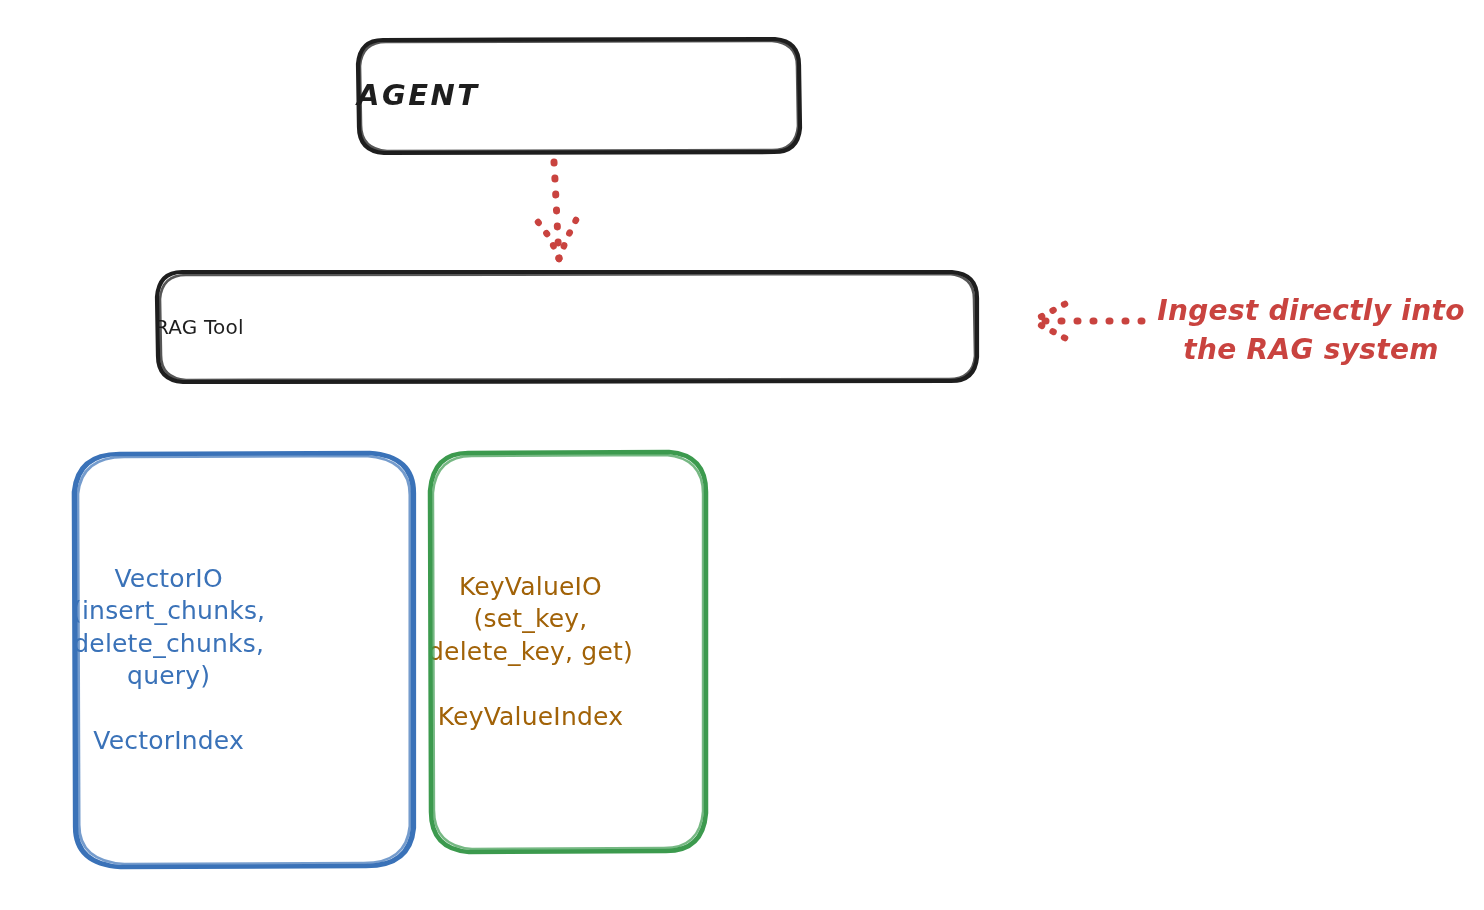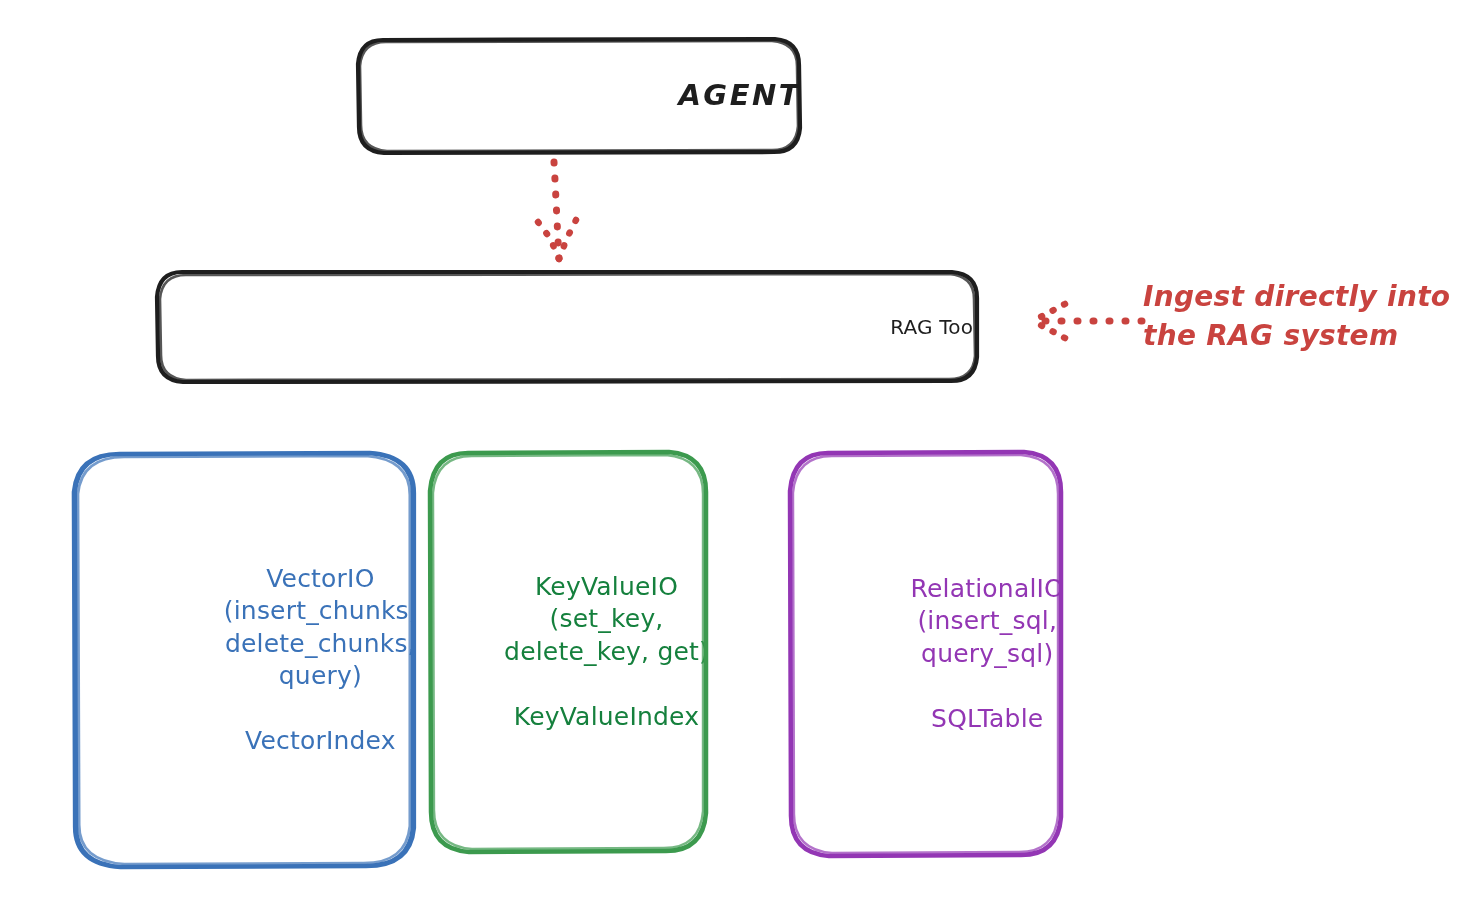--- a/index.html
+++ b/index.html
@@ -16,21 +16,21 @@
     width: 1484px;
     height: 910px;
     background: #ffffff;
     overflow: hidden;
   }
   .node {
     position: absolute;
     box-sizing: border-box;
     display: flex;
     align-items: center;
-    justify-content: flex-end;
+    justify-content: flex-start;
     text-align: center;
     background: transparent;
   }
   .node-label {
     white-space: pre-line;
     line-height: 1.30;
     letter-spacing: 0.2px;
   }
 
   
@@ -80,21 +80,21 @@
     width: 276px;
     height: 408px;
   }
   #vectorio-box .node-label,
   #keyvalueio-box .node-label,
   #relationalio-box .node-label {
     font-size: 25px;
     font-weight: 500;
   }
   #vectorio-box .node-label { color: #3a72b8; }
-  #keyvalueio-box .node-label { color: #15803d; }
+  #keyvalueio-box .node-label { color: #a16207; }
   #relationalio-box .node-label { color: #9336b4; }
 
   
   .sketch-rect {
     position: absolute;
     left: 0;
     top: 0;
     width: 100%;
     height: 100%;
     overflow: visible;
@@ -127,23 +127,23 @@
     position: absolute;
     left: 1020px;
     top: 296px;
     width: 130px;
     height: 50px;
     overflow: visible;
   }
   #ingest-note {
     position: absolute;
     left: 1143px;
-    top: 278px;
+    top: 292px;
     width: 336px;
-    text-align: left;
+    text-align: center;
   }
   #ingest-note .note-text {
     display: block;
     white-space: pre-line;
     font-size: 28px;
     font-weight: 600;
     font-style: italic;
     line-height: 1.38;
     color: #c9433f;
     letter-spacing: 0.3px;
@@ -205,25 +205,14 @@
       <path d="M 40 3 L 241 2 Q 278 5 278 42 L 278 363 Q 275 401 238 401 L 41 402 Q 3 399 3 362 L 2 41 Q 5 3 40 3 Z" stroke="#3c9a4e" stroke-width="4.5"></path>
       <path d="M 44 6 L 238 5 Q 275 8 275 44 L 275 361 Q 272 398 236 398 L 44 399 Q 6 396 6 360 L 5 43 Q 8 6 44 6" stroke="#3c9a4e" stroke-width="2.4" opacity="0.7"></path>
     </svg>
     <span class="node-label">KeyValueIO
 (set_key,
 delete_key, get)
 
 KeyValueIndex</span>
   </div>
 
-  <div class="node" id="relationalio-box">
-    <svg class="sketch-rect" viewBox="0 0 276 408" preserveAspectRatio="none">
-      <path d="M 40 3 L 236 2 Q 273 5 273 42 L 273 367 Q 270 405 233 405 L 41 406 Q 3 403 3 366 L 2 41 Q 5 3 40 3 Z" stroke="#9336b4" stroke-width="4.5"></path>
-      <path d="M 44 6 L 233 5 Q 270 8 270 44 L 270 365 Q 267 402 231 402 L 44 403 Q 6 400 6 364 L 5 43 Q 8 6 44 6" stroke="#9336b4" stroke-width="2.4" opacity="0.7"></path>
-    </svg>
-    <span class="node-label">RelationalIO
-(insert_sql,
-query_sql)
-
-SQLTable</span>
-  </div>
 
 </div>
 
 </body></html>

